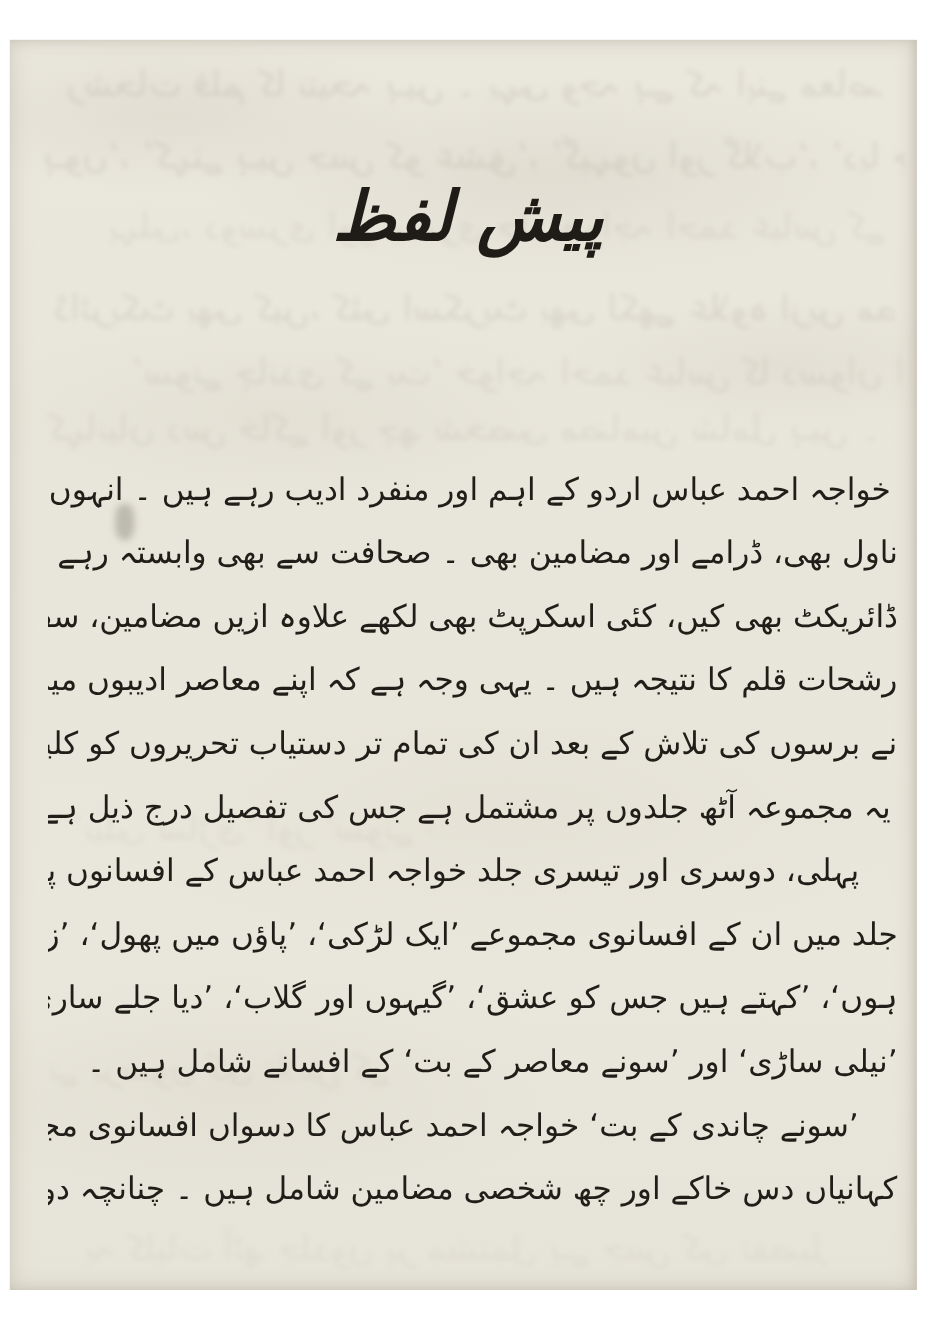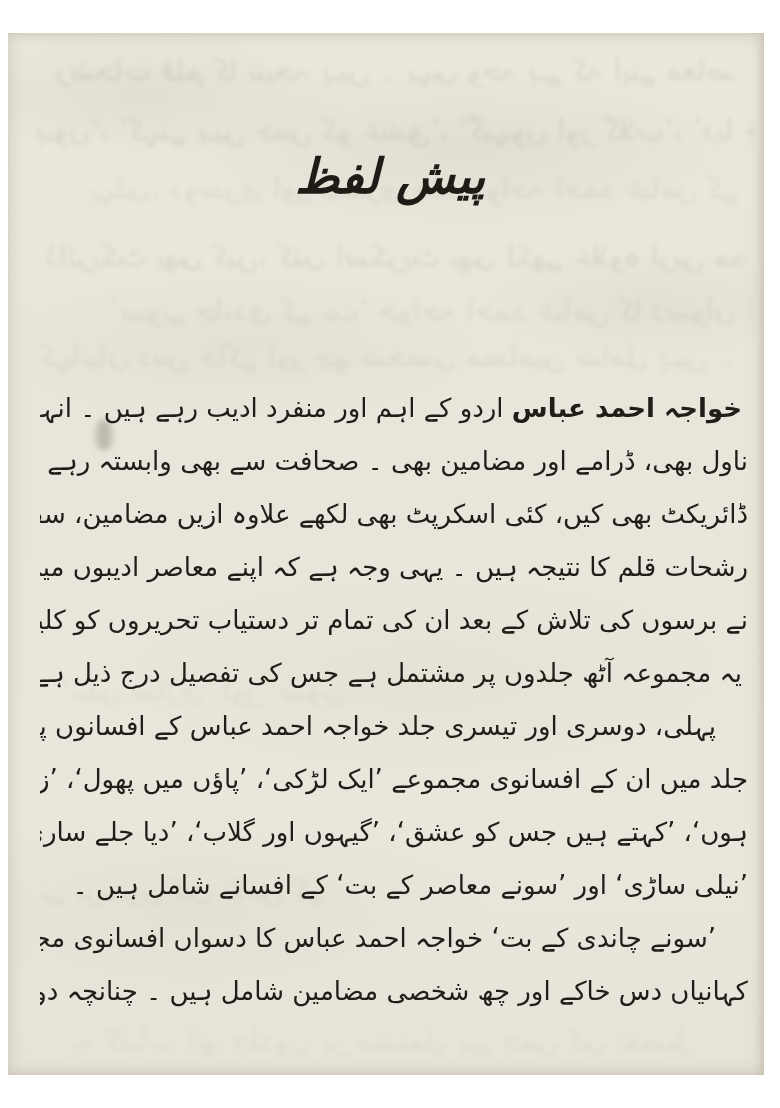--- a/index.html
+++ b/index.html
@@ -24,39 +24,39 @@
   
   .ghost{
     position:absolute;direction:rtl;white-space:nowrap;overflow:hidden;
     transform:scaleX(-1);filter:blur(2.2px);
     color:#8d887a;font-size:30px;pointer-events:none;
   }
   
   #title{
     position:absolute;left:0;top:148px;width:780px;
     text-align:center;direction:rtl;
-    font-size:48px;font-weight:bold;color:#1f1c17;
+    font-size:57px;font-weight:bold;color:#1f1c17;
     font-style:italic; 
     letter-spacing:-1px;
   }
   
   #bodytext{
     position:absolute;left:40px;top:383px;width:708px;
     direction:rtl;color:#211e19;font-size:26px;
   }
   .bodyline{
     height:53px;line-height:50px;white-space:nowrap;
     text-align:justify;text-align-last:justify;
     text-justify:inter-word;overflow:hidden;
   }
   .bodyline.short{text-align:right;text-align-last:right;}
   .indent-sm{padding-right:6px;}
   .indent-md{padding-right:32px;}
   .endgap{padding-left:52px;}
-  .lead-bold{font-weight:bold;}
+  .lead-bold{font-weight:normal;}
   .smudge{
     position:absolute;left:96px;top:420px;width:16px;height:30px;
     background:rgba(110,105,95,.35);filter:blur(3px);border-radius:40%;
   }
 </style>
 </head>
 <body>
 
 <div id="canvas">
 

